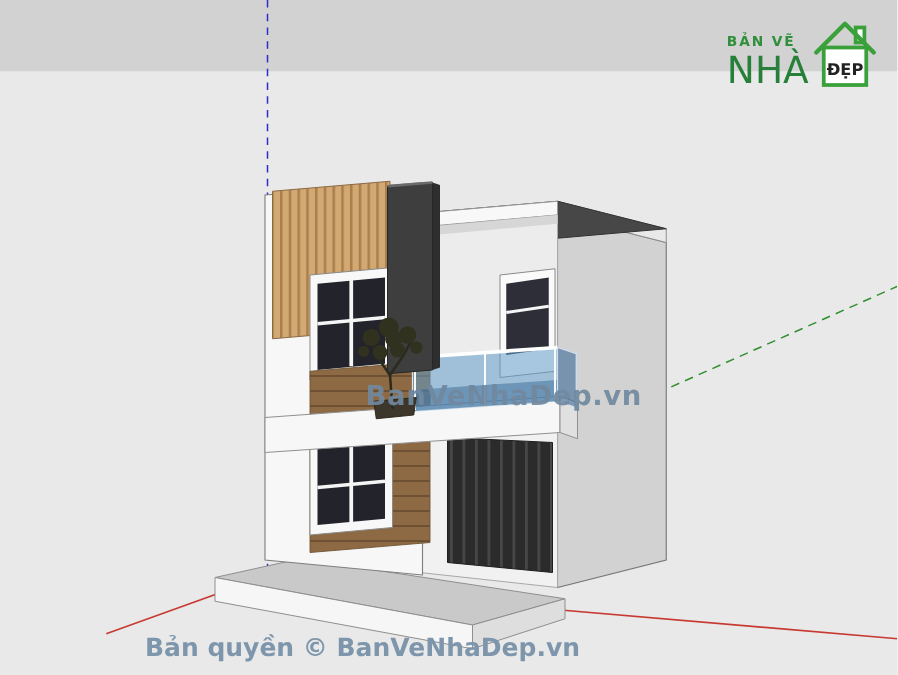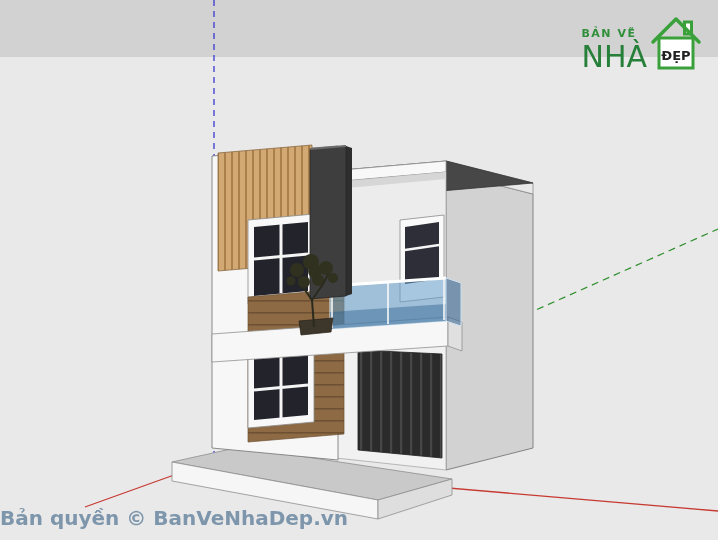--- a/index.html
+++ b/index.html
@@ -9,21 +9,21 @@
     font-family:"DejaVu Sans","Liberation Sans",sans-serif;
   }
   .sky-band{position:absolute;top:0;left:0;width:718px;height:57px;background:#d2d2d2;}
   svg.scene{position:absolute;top:0;left:0;}
   .watermark{
     position:absolute;top:305px;left:403px;transform:translateX(-50%);
     font-size:22px;font-weight:bold;color:#7189a0;opacity:.92;
     letter-spacing:.5px;white-space:nowrap;
   }
   .footer-copyright{
-    position:absolute;bottom:10px;left:0;width:580px;text-align:left;
+    position:absolute;bottom:10px;left:0;width:580px;text-align:center;
     font-size:20px;font-weight:bold;color:#7e96ac;
   }
   .logo{
     position:absolute;top:14px;right:16px;display:flex;align-items:flex-end;gap:3px;
   }
   .logo-texts{display:flex;flex-direction:column;align-items:flex-start;margin-top:5px;}
   .logo-top{font-size:11px;font-weight:bold;color:#2f8f3a;letter-spacing:1.5px;}
   .logo-main{font-size:30px;font-weight:normal;color:#27803a;line-height:1;margin-top:2px;}
 </style>
 </head>
@@ -119,20 +119,21 @@
         <circle cx="326" cy="268" r="7"></circle>
           <circle cx="318" cy="280" r="6"></circle>
         <circle cx="304" cy="282" r="6"></circle>
           <circle cx="333" cy="278" r="5"></circle>
         <circle cx="291" cy="281" r="4.5"></circle>
           <circle cx="315" cy="271" r="7"></circle>
       </g>
     </g>
   </svg>
 
+  <div class="watermark">BanVeNhaDep.vn</div>
 
   <div class="logo">
     <div class="logo-texts">
       <span class="logo-top">BẢN VẼ</span>
       <span class="logo-main">NHÀ</span>
     </div>
     <svg width="52" height="58" viewBox="0 0 52 58">
       <rect x="9" y="24" width="34" height="30" fill="#ffffff" stroke-width="3" stroke="#3aa13a"></rect>
       <rect x="34.5" y="8" width="7" height="12" fill="#ffffff" stroke-width="3" stroke="#3aa13a"></rect>
       <polyline points="3,28 26,5 49,28" fill="none" stroke-width="3.5" stroke-linecap="round" stroke-linejoin="round" stroke="#3aa13a"></polyline>

